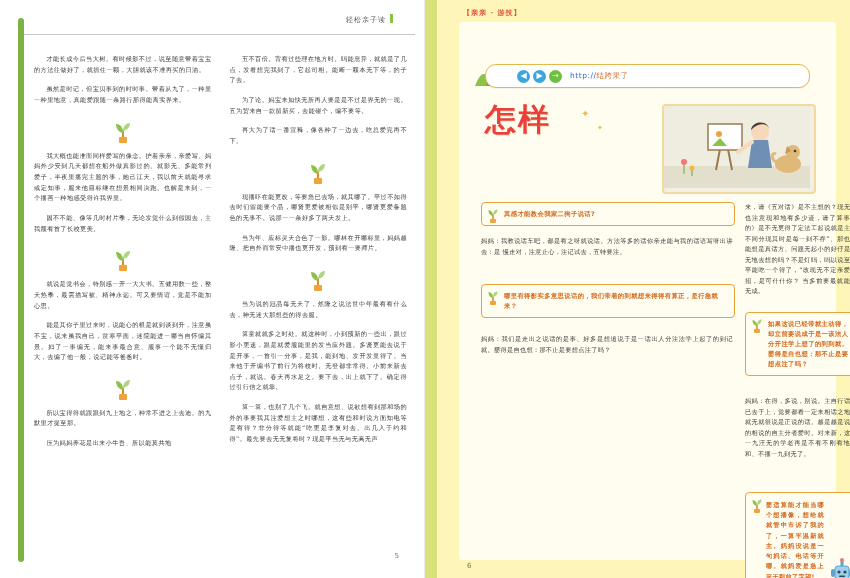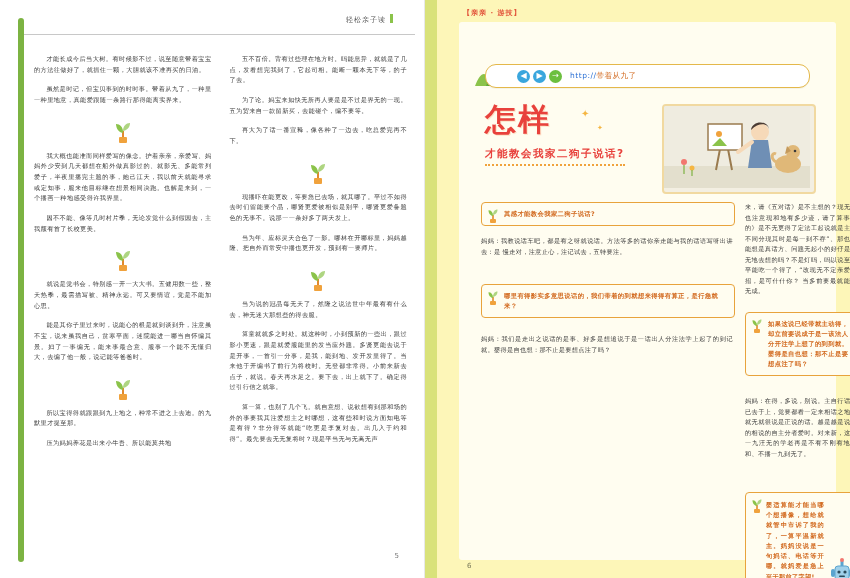--- a/index.html
+++ b/index.html
@@ -148,29 +148,28 @@
             <path d="M13 24 C20 6 27 6 32 24 Z" fill="#66a83a"></path>
             <path d="M21 10 L24 5 L27 10 Z" fill="#f0f0e0"></path>
           </svg>
         </div>
         <div class="urlbar">
           <span style="width:28px"></span>
           <span class="navbtn">◀</span>
           <span class="navbtn">▶</span>
           <span class="navbtn green">→</span>
           <span class="url-text">
-            <span class="proto">http://</span><span class="cn">带着从九了</span>
+            <span class="proto">http://</span><span class="cn">结跨果了</span>
           </span>
         </div>
 
         <div class="title-wrap">
           <div class="big-title">怎样</div>
           <span class="sparkle" style="left:96px;top:4px;">✦</span>
           <span class="sparkle" style="left:112px;top:20px;font-size:7px;">✦</span>
-          <div class="sub-title">才能教会我家二狗子说话?</div>
         </div>
 
         <div class="illus">
           <svg width="146" height="82" viewBox="0 0 146 82">
             <rect x="0" y="0" width="146" height="82" fill="#efece0"></rect>
             <rect x="0" y="60" width="146" height="22" fill="#e3dfcd"></rect>
 
             <path d="M52 64 L60 22 L68 64" stroke="#9a7b4f" stroke-width="2" fill="none"></path>
             <rect x="44" y="18" width="34" height="26" fill="#ffffff" stroke="#9a7b4f" stroke-width="1.5"></rect>
             <circle cx="55" cy="28" r="3" fill="#f0a23c"></circle>

